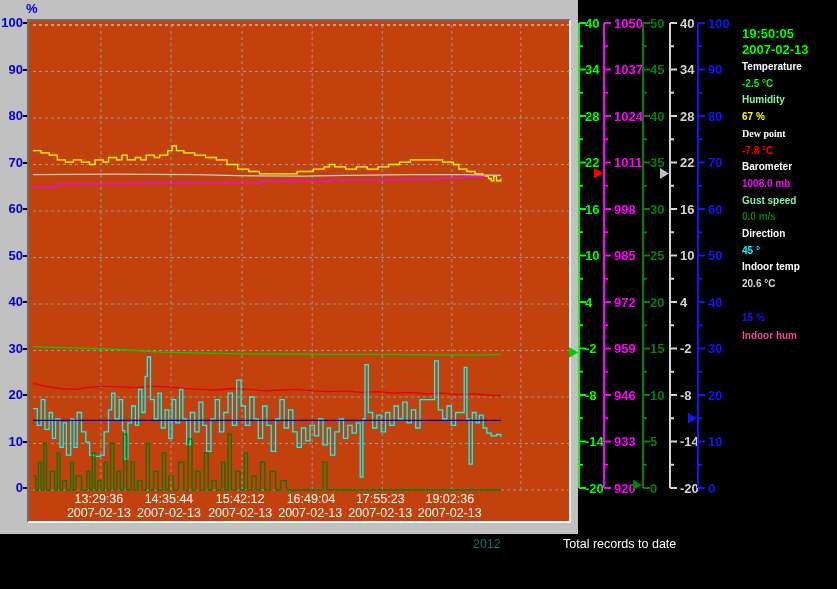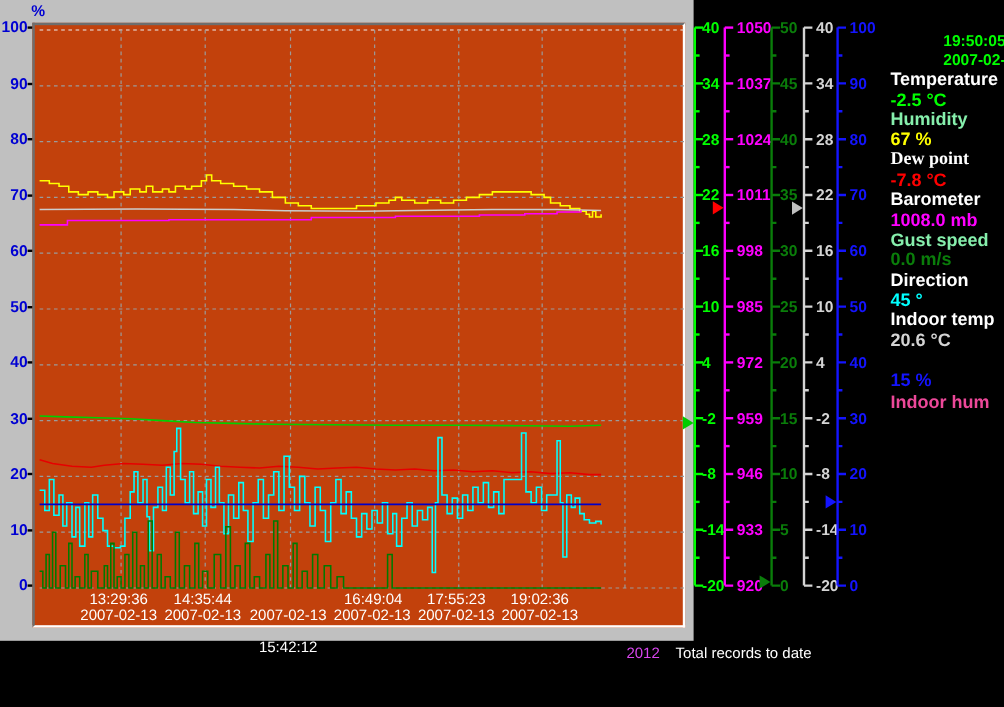--- a/index.html
+++ b/index.html
@@ -11,25 +11,25 @@
         border-right:2px solid #ffffff;border-bottom:2px solid #ffffff;}
   #plot{position:absolute;left:2px;top:2px;}
   .pct-symbol{position:absolute;left:26px;top:1px;width:14px;color:#0000d2;font-weight:bold;
         font-size:13px;}
   .yaxis-label{position:absolute;width:23px;text-align:right;color:#0000d2;font-weight:bold;
         font-size:13px;line-height:14px;}
   .yaxis-tick{position:absolute;width:8px;height:2px;background:#000;}
   .time-label{position:absolute;width:90px;text-align:center;color:#ffffff;font-size:12.5px;
         line-height:14px;}
   #scales{position:absolute;left:0;top:0;pointer-events:none;}
-  .clock-line{position:absolute;left:786px;color:#00ff00;font-weight:bold;font-size:13px;
+  .clock-line{position:absolute;left:742px;color:#00ff00;font-weight:bold;font-size:13px;
         line-height:15px;white-space:nowrap;}
-  .reading-line{position:absolute;left:742px;font-weight:bold;font-size:15px;line-height:15px;
+  .reading-line{position:absolute;left:742px;font-weight:bold;font-size:10px;line-height:15px;
         white-space:nowrap;}
-  .footer-count{position:absolute;left:522px;top:537px;color:#d946ef;font-size:12.5px;}
+  .footer-count{position:absolute;left:473px;top:537px;color:#0f766e;font-size:12.5px;}
   .footer-label{position:absolute;left:563px;top:537px;color:#ffffff;font-size:12.5px;}
 </style>
 </head>
 <body>
 
 <div class="page">
   <div class="panel"></div>
   <div class="pct-symbol">%</div>
   <div id="left-axis">
       <div class="yaxis-label" style="left: 0px; top: 16px;">100</div>
@@ -83,21 +83,21 @@
         <path d="M2,360.1L12.8,363.2L29,365.5L45.1,366.3L55.9,364.7L72.1,363.2L88.2,363.9L104.4,364.7L120.6,363.2L136.8,363.9L152.9,365.5L169.1,366.3L185.3,367L201.4,365.5L217.6,366.3L233.8,367.8L249.9,367L266.1,366.3L282.3,367.8L298.5,368.6L314.6,367.8L330.8,369.3L347,368.6L363.1,370.1L379.3,369.3L395.5,370.9L411.6,370.1L427.8,371.7L444,370.9L460.2,372.5L469.9,372.5" fill="none" stroke="#e60000" stroke-width="1.3"></path>
         <path d="M2,385.6L6.3,385.6L6.3,402.4L10.1,402.4L10.1,376.6L13.9,376.6L13.9,406.3L18.2,406.3L18.2,389.5L21.4,389.5L21.4,415.3L24.6,415.3L24.6,396L29,396L29,424.4L32.2,424.4L32.2,399.8L35.4,399.8L35.4,432.1L39.7,432.1L39.7,396L43,396L43,424.4L46.2,424.4L46.2,389.5L50.5,389.5L50.5,408.9L54.8,408.9L54.8,419.2L58.6,419.2L58.6,432.1L64,432.1L64,433.4L69.4,433.4L69.4,432.1L73.1,432.1L73.1,408.9L77.5,408.9L77.5,386.9L80.7,386.9L80.7,370.1L83.9,370.1L83.9,396L88.2,396L88.2,376.6L91.5,376.6L91.5,407.6L93.6,407.6L93.6,436L96.9,436L96.9,399.8L100.6,399.8L100.6,383L104.4,383L104.4,402.4L107.6,402.4L107.6,366.3L110.9,366.3L110.9,389.5L114.1,389.5L114.1,353.3L116.3,353.3L116.3,334L119.5,334L119.5,376.6L123.3,376.6L123.3,396L127,396L127,370.1L130.3,370.1L130.3,405L134.1,405L134.1,386.9L137.8,386.9L137.8,415.3L141.1,415.3L141.1,376.6L144.8,376.6L144.8,399.8L148.6,399.8L148.6,366.3L151.8,366.3L151.8,396L155.6,396L155.6,421.8L159.4,421.8L159.4,389.5L163.7,389.5L163.7,408.9L168,408.9L168,379.2L171.8,379.2L171.8,402.4L175.6,402.4L175.6,428.3L179.9,428.3L179.9,396L184.2,396L184.2,376.6L188.5,376.6L188.5,408.9L192.8,408.9L192.8,389.5L197.1,389.5L197.1,370.1L201.4,370.1L201.4,402.4L205.7,402.4L205.7,357.2L210.1,357.2L210.1,383L214.4,383L214.4,402.4L218.7,402.4L218.7,374L223,374L223,396L227.3,396L227.3,415.3L231.6,415.3L231.6,383L235.9,383L235.9,402.4L240.2,402.4L240.2,428.3L244.6,428.3L244.6,396L248.9,396L248.9,376.6L253.2,376.6L253.2,405L257.5,405L257.5,386.9L261.8,386.9L261.8,408.9L266.1,408.9L266.1,424.4L270.4,424.4L270.4,405L274.7,405L274.7,417.9L279,417.9L279,402.4L283.4,402.4L283.4,412.8L287.7,412.8L287.7,396L292,396L292,421.8L296.3,421.8L296.3,405L299.5,405L299.5,432.1L303.8,432.1L303.8,408.9L308.2,408.9L308.2,396L312.5,396L312.5,415.3L316.8,415.3L316.8,402.4L321.1,402.4L321.1,410.2L325.4,410.2L325.4,399.8L329.2,399.8L329.2,454.1L331.9,454.1L331.9,396L334,396L334,341.7L337.3,341.7L337.3,389.5L341.6,389.5L341.6,405L345.9,405L345.9,392.1L350.2,392.1L350.2,408.9L354.5,408.9L354.5,389.5L358.8,389.5L358.8,402.4L363.1,402.4L363.1,383L367.4,383L367.4,396L371.8,396L371.8,379.2L376.1,379.2L376.1,399.8L380.4,399.8L380.4,386.9L384.7,386.9L384.7,405L389,405L389,376.6L403.6,376.6L403.6,337.8L407.3,337.8L407.3,386.9L411.6,386.9L411.6,396L416,396L416,383L420.3,383L420.3,402.4L424.6,402.4L424.6,389.5L433.2,389.5L433.2,344.3L435.9,344.3L435.9,396L438.1,396L438.1,441.2L441.3,441.2L441.3,389.5L445.1,389.5L445.1,399.8L448.3,399.8L448.3,392.1L452.1,392.1L452.1,405L455.8,405L455.8,410.2L460.2,410.2L460.2,412.8L465.5,412.8L465.5,411.5L469.9,411.5L469.9,414" fill="none" stroke="#00ffff" stroke-width="1.3"></path>
         <path d="M2,397.3L469.9,397.3" fill="none" stroke="#0000c8" stroke-width="1.3"></path>
         <path d="M2,453.1L4.7,453.1L4.7,467L7.4,467L7.4,439.1L10.1,439.1L10.1,467L12.8,467L12.8,420.5L15.5,420.5L15.5,467L19.2,467L19.2,448.4L23.6,448.4L23.6,467L26.3,467L26.3,429.8L29,429.8L29,467L31.6,467L31.6,457.7L35.4,457.7L35.4,467L39.7,467L39.7,439.1L42.4,439.1L42.4,467L45.1,467L45.1,453.1L50.5,453.1L50.5,467L55.9,467L55.9,448.4L58.6,448.4L58.6,467L61.3,467L61.3,429.8L64,429.8L64,467L66.7,467L66.7,457.7L69.9,457.7L69.9,467L73.1,467L73.1,439.1L76.4,439.1L76.4,467L79.6,467L79.6,420.5L82.9,420.5L82.9,467L86.1,467L86.1,448.4L89.3,448.4L89.3,467L92.6,467L92.6,411.2L95.8,411.2L95.8,467L100.1,467L100.1,439.1L103.3,439.1L103.3,467L106.6,467L106.6,457.7L110.9,457.7L110.9,467L115.2,467L115.2,420.5L118.4,420.5L118.4,467L122.7,467L122.7,448.4L127,448.4L127,467L131.4,467L131.4,429.8L134.6,429.8L134.6,467L137.8,467L137.8,453.1L142.1,453.1L142.1,467L147.5,467L147.5,439.1L152.9,439.1L152.9,467L157.2,467L157.2,415.9L161,415.9L161,467L164.8,467L164.8,448.4L169.1,448.4L169.1,467L173.4,467L173.4,429.8L177.2,429.8L177.2,467L180.9,467L180.9,457.7L185.3,457.7L185.3,467L190.6,467L190.6,439.1L193.9,439.1L193.9,467L197.1,467L197.1,411.2L200.4,411.2L200.4,467L204.7,467L204.7,448.4L209,448.4L209,467L213.3,467L213.3,429.8L216.5,429.8L216.5,467L220.8,467L220.8,453.1L225.1,453.1L225.1,467L229.5,467L229.5,439.1L233.8,439.1L233.8,467L239.2,467L239.2,448.4L244.6,448.4L244.6,467L249.9,467L249.9,457.7L255.3,457.7L255.3,467L292,467L292,439.1L295.8,439.1L295.8,467L469.9,467L469.9,467" fill="none" stroke="#007a00" stroke-width="1.3"></path>
       </svg>
     <div id="time-labels">
         <div class="time-label" style="left: 24.914px; top: 471px;">13:29:36</div>
         <div class="time-label" style="left: 24.914px; top: 485px;">2007-02-13</div>
         <div class="time-label" style="left: 94.984px; top: 471px;">14:35:44</div>
         <div class="time-label" style="left: 94.984px; top: 485px;">2007-02-13</div>
-        <div class="time-label" style="left: 166.132px; top: 471px; margin-top: 40px;">15:42:12</div>
+        <div class="time-label" style="left: 166.132px; top: 471px;">15:42:12</div>
         <div class="time-label" style="left: 166.132px; top: 485px;">2007-02-13</div>
         <div class="time-label" style="left: 237px; top: 471px;">16:49:04</div>
         <div class="time-label" style="left: 236.202px; top: 485px;">2007-02-13</div>
         <div class="time-label" style="left: 306.272px; top: 471px;">17:55:23</div>
         <div class="time-label" style="left: 306.272px; top: 485px;">2007-02-13</div>
         <div class="time-label" style="left: 375.803px; top: 471px;">19:02:36</div>
         <div class="time-label" style="left: 375.803px; top: 485px;">2007-02-13</div>
       </div>
   </div>
 

